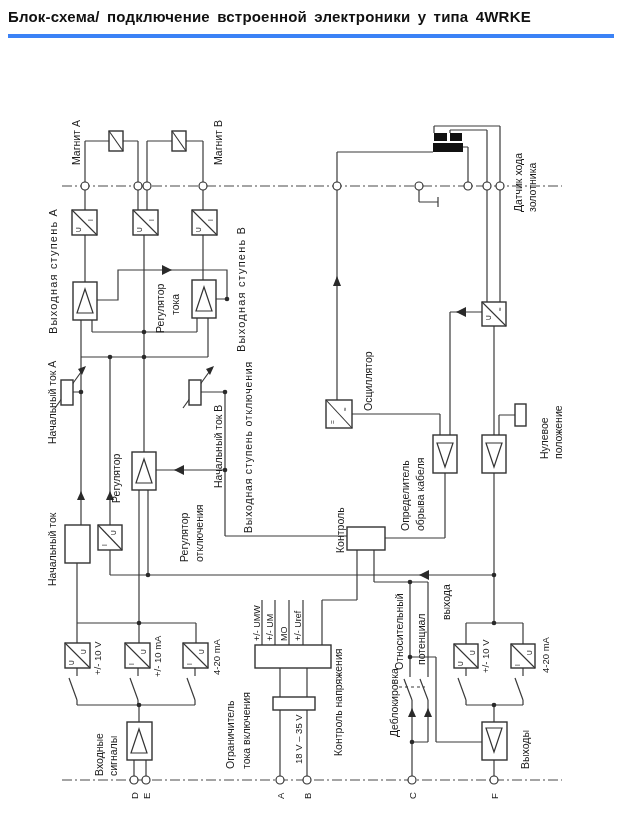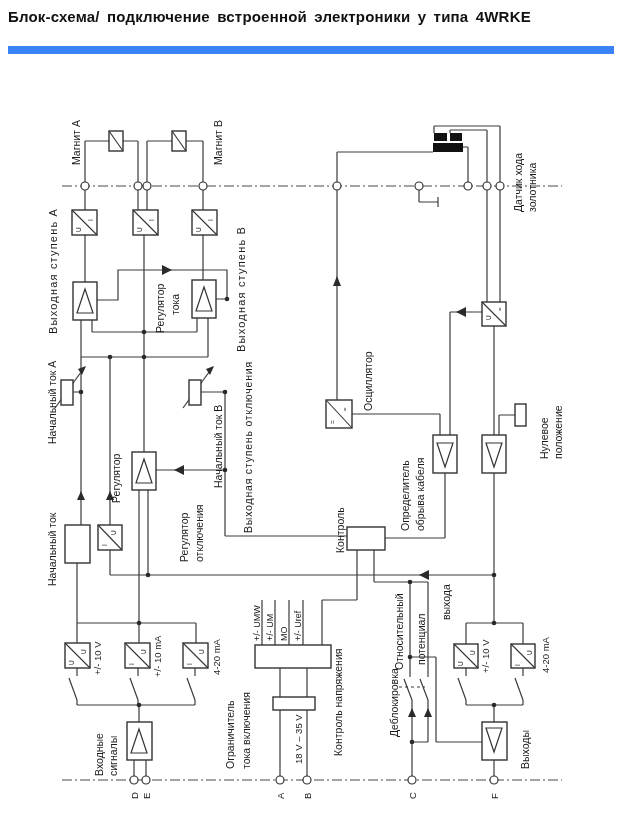--- a/index.html
+++ b/index.html
@@ -1,20 +1,20 @@
 <!DOCTYPE html>
 <html><head>
 <meta charset="utf-8">
 <style>
   html,body{margin:0;padding:0;background:#ffffff;}
   .page{position:relative;width:622px;height:818px;background:#fff;overflow:hidden;
         font-family:"Liberation Sans", sans-serif;}
   .title{position:absolute;left:8px;top:8px;width:606px;color:#111;
          font-size:15px;font-weight:700;letter-spacing:.2px;word-spacing:3px;
-         border-bottom:8px solid #3b82f6;padding-bottom:21px;}
+         border-bottom:4px solid #3b82f6;padding-bottom:9px;}
   svg{position:absolute;left:0;top:0;}
   svg text{font-family:"Liberation Sans", sans-serif;fill:#1b1b1b;font-size:10.5px;}
   .wire{stroke:#3b3b3b;stroke-width:1.2;fill:none;}
   .chain{stroke:#4a4a4a;stroke-width:1.1;fill:none;stroke-dasharray:10 3 2 3;}
   .blk{stroke:#333;stroke-width:1.4;fill:#fff;}
   .diag{stroke:#333;stroke-width:1.1;fill:none;}
   .tri{stroke:#333;stroke-width:1.2;fill:#fff;}
   .dot{fill:#2a2a2a;}
   .arr{fill:#2a2a2a;stroke:none;}
   .term{fill:#fff;stroke:#333;stroke-width:1.2;}

